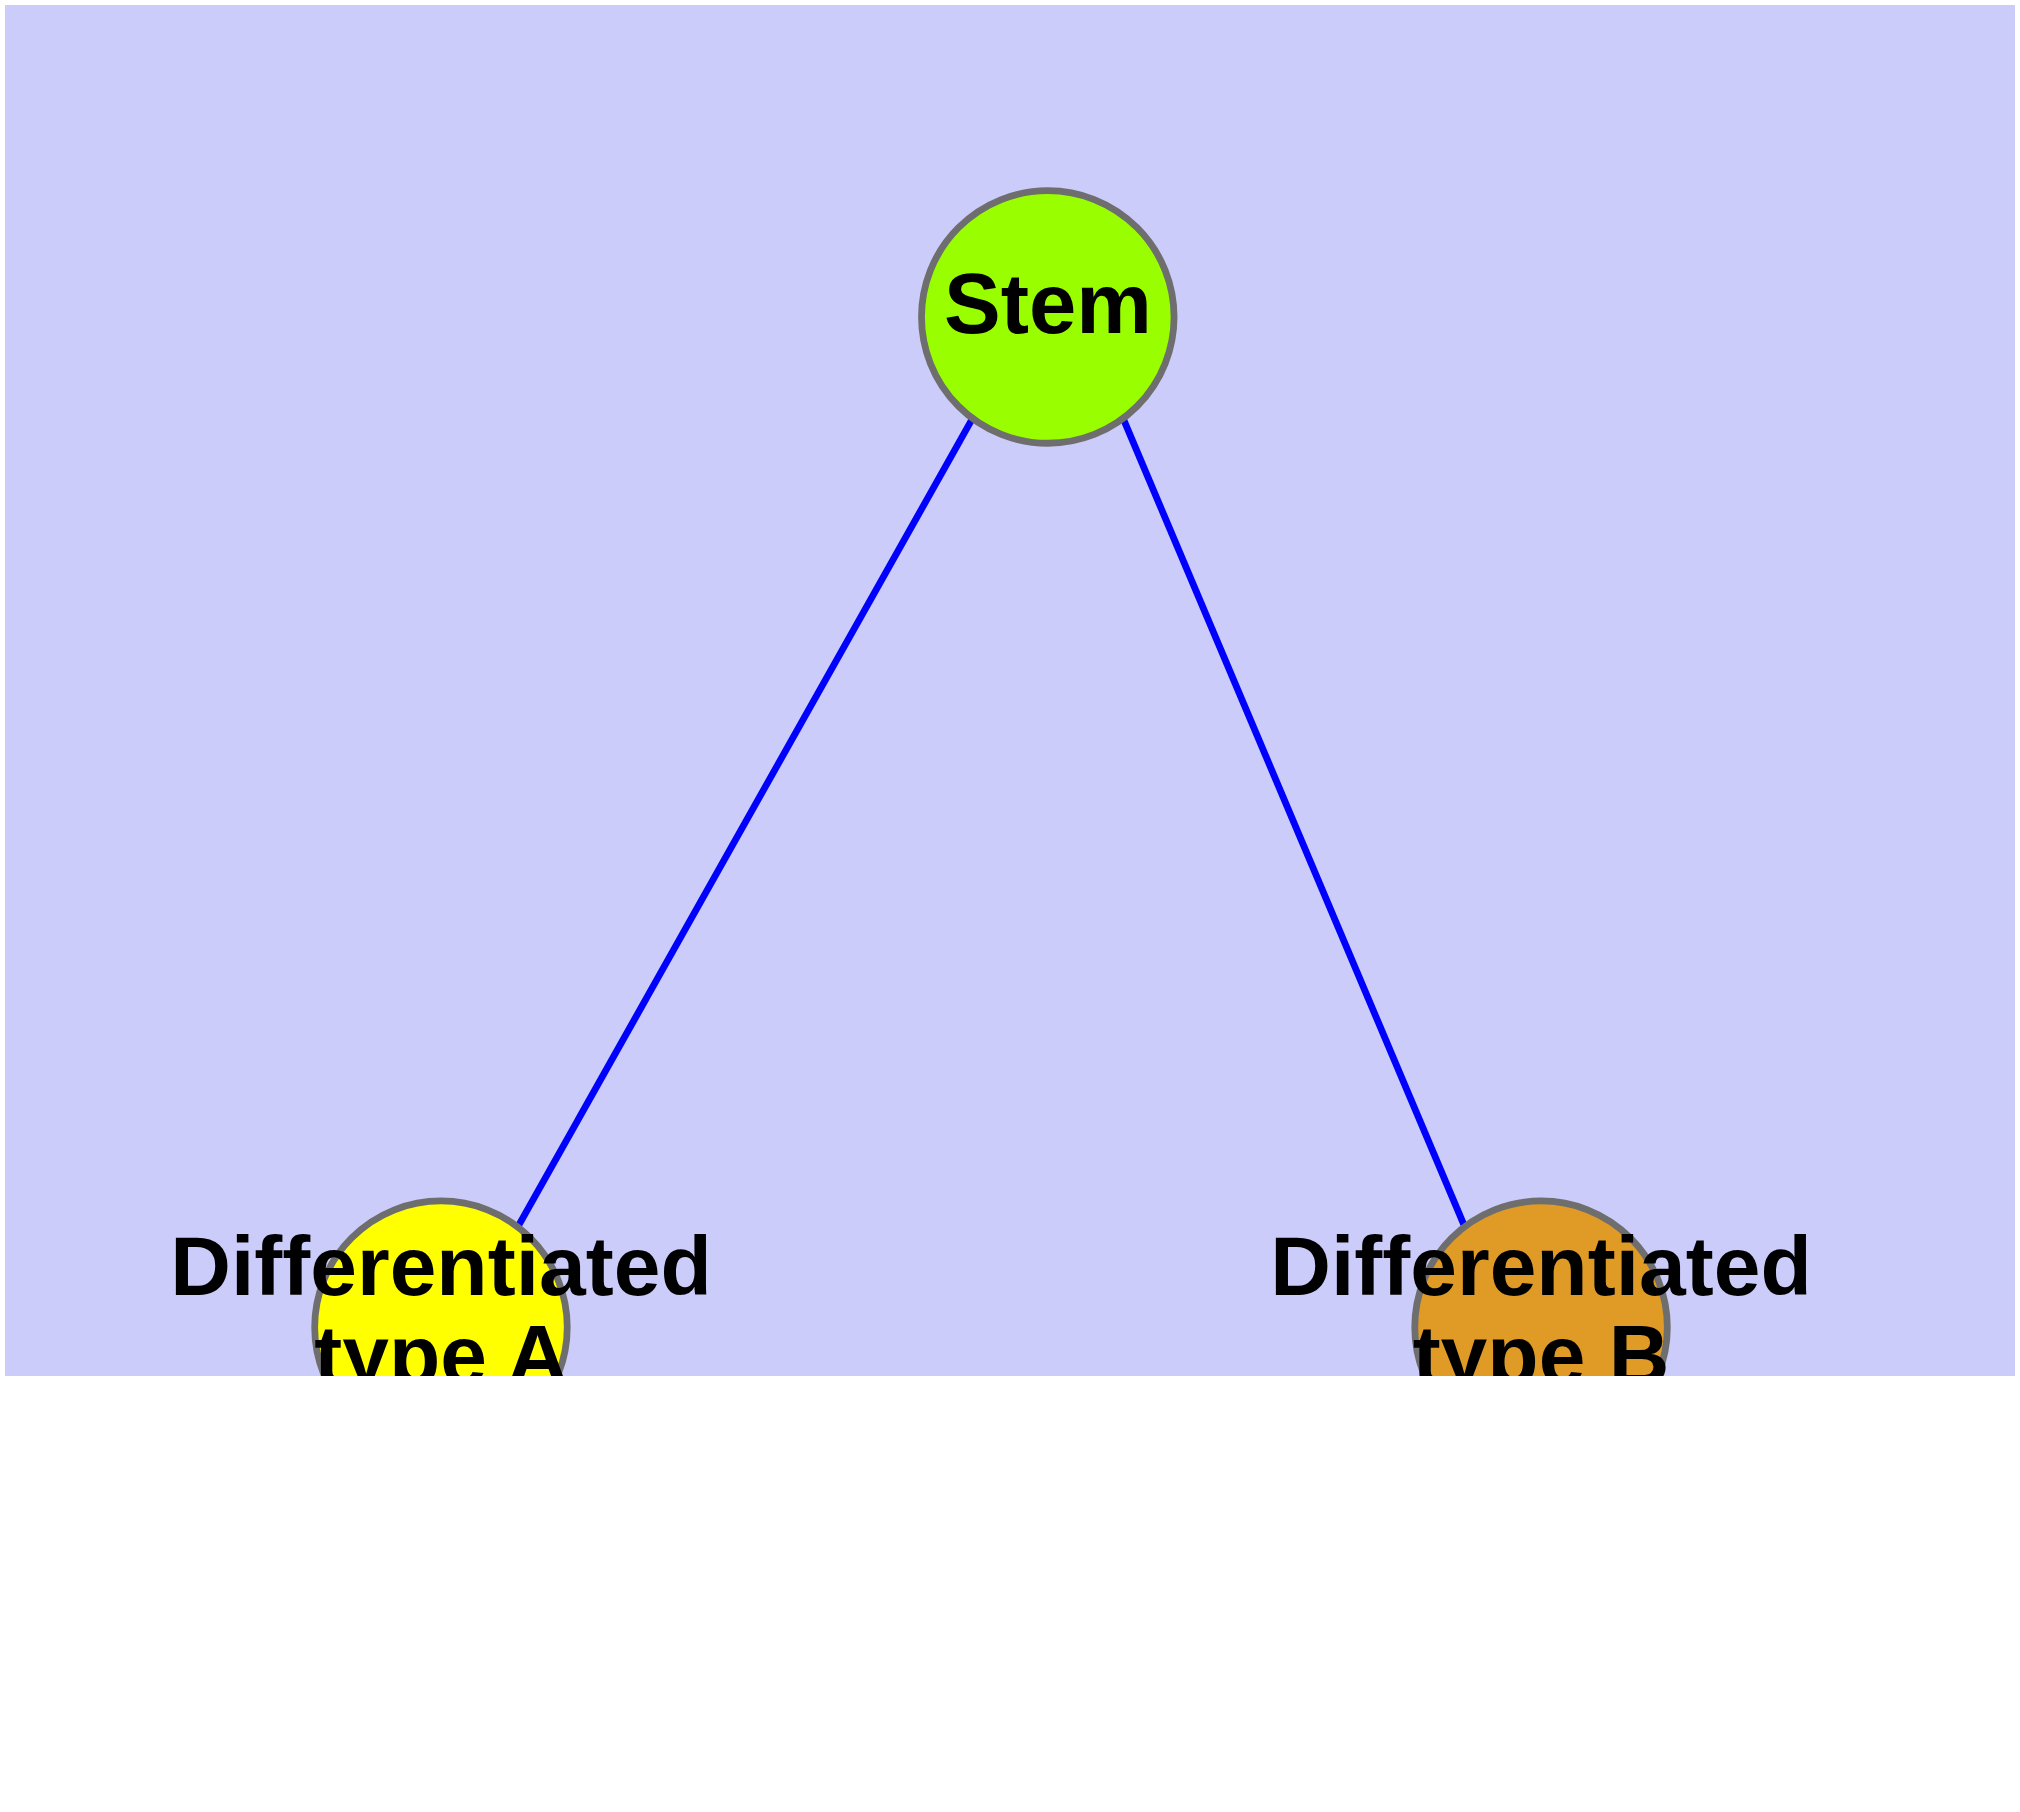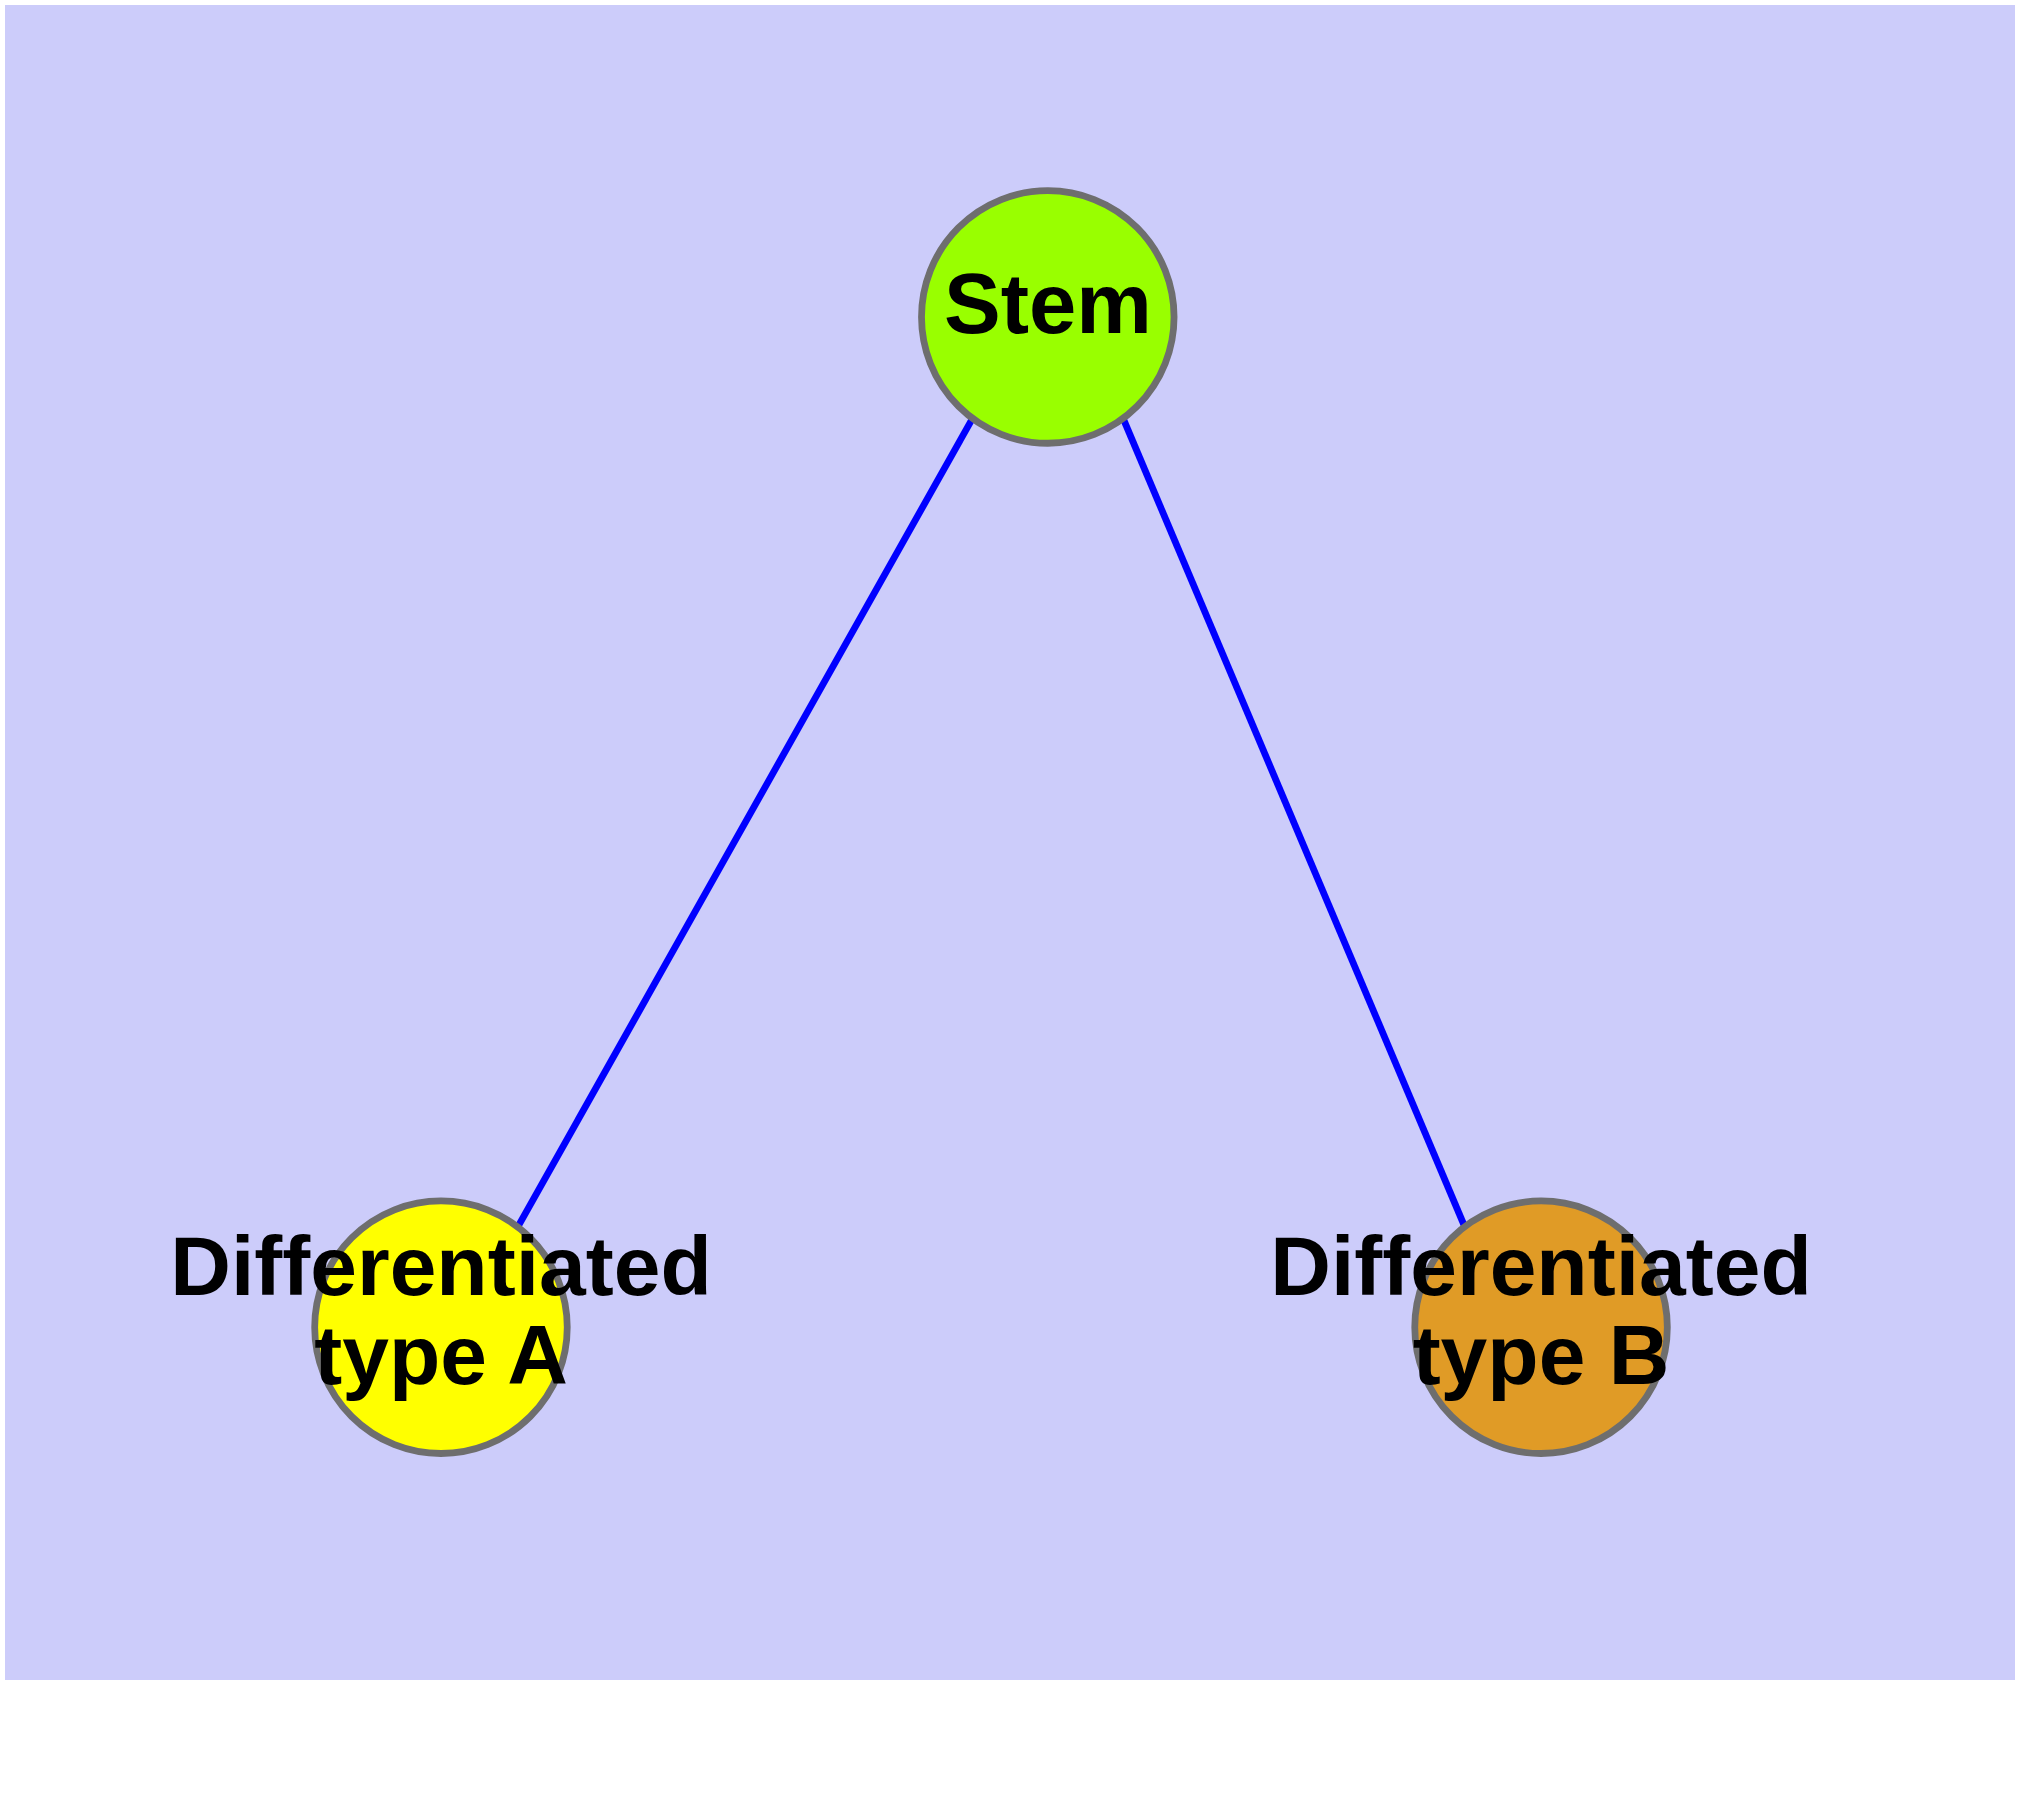--- a/index.html
+++ b/index.html
@@ -7,21 +7,21 @@
     margin: 0;
     padding: 0;
     background: #ffffff;
   }
   body {
     font-family: "Liberation Sans", sans-serif;
   }
   #canvas {
     position: relative;
     width: 2021px;
-    height: 1680px;
+    height: 1376px;
     background: #ffffff;
     overflow: hidden;
   }
   #plot-area {
     position: absolute;
     left: 5.1px;
     top: 5.1px;
     width: 2010px;
     height: 1802px;
     background: #ccccfa;

